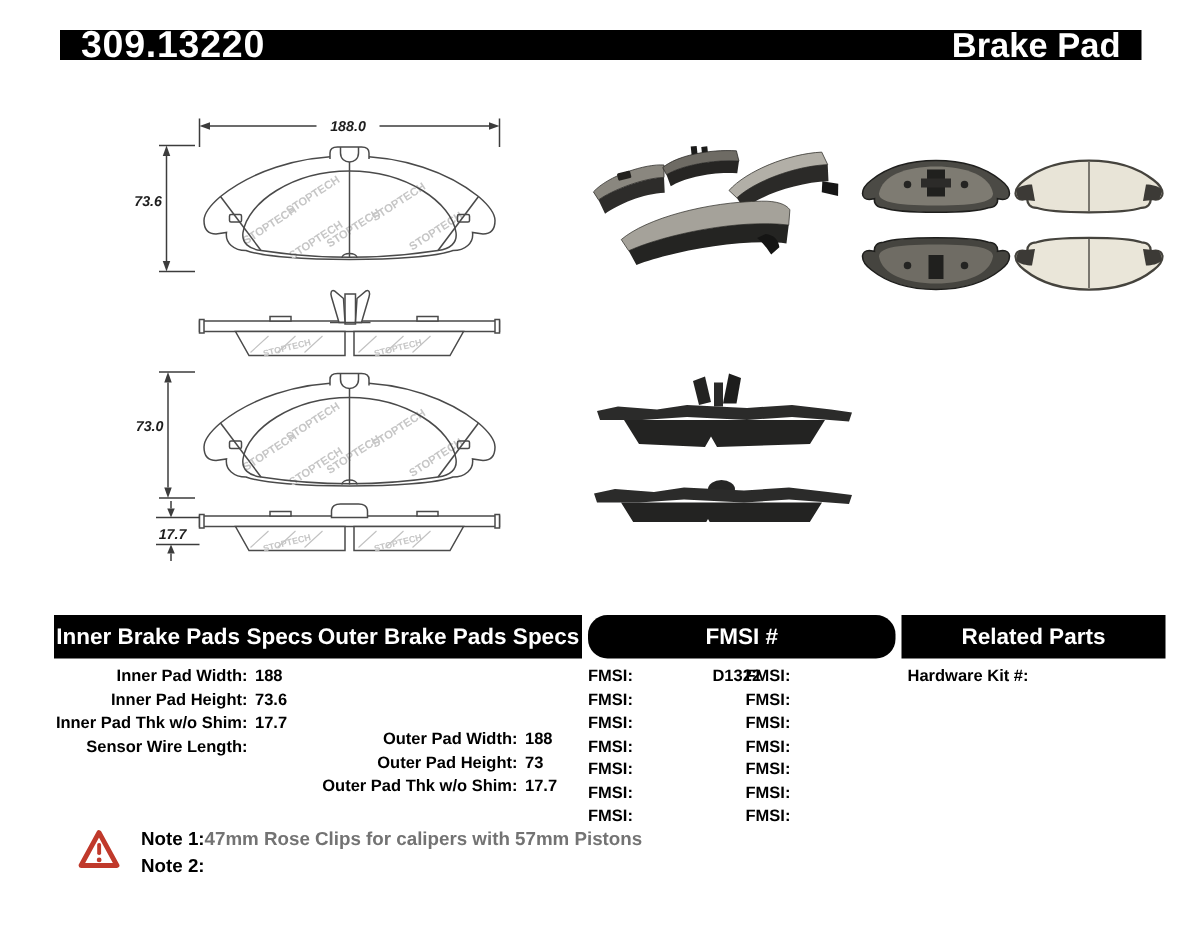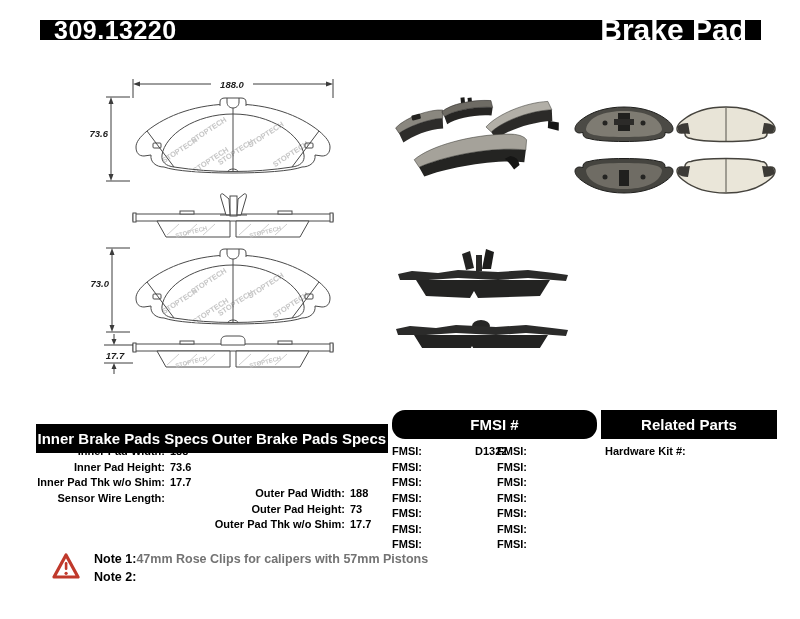--- a/index.html
+++ b/index.html
@@ -2,25 +2,25 @@
 <html><head>
 <meta charset="utf-8">
 <style>
   html,body{margin:0;padding:0;background:#ffffff;}
   #page{position:relative;width:800px;height:619px;background:#fff;overflow:hidden;
         font-family:"Liberation Sans","DejaVu Sans",sans-serif;color:#000;}
   
   .header-bar{position:absolute;left:40px;top:20px;width:721px;height:20px;background:#000;
     display:flex;justify-content:space-between;align-items:center;padding:0 14px;box-sizing:border-box;}
   .part-number{color:#fff;font-size:25px;font-weight:bold;letter-spacing:.5px;}
-  .product-type{color:#fff;font-size:30px;font-weight:bold;}
+  .product-type{color:#fff;font-size:23px;font-weight:bold;}
   
   .thbar{position:absolute;top:410px;height:29px;background:#000;color:#fff;
     display:flex;align-items:center;justify-content:center;font-weight:bold;font-size:15px;}
-  .thbar-split{position:absolute;top:410px;height:29px;background:#000;color:#fff;display:flex;margin-top:14px;}
+  .thbar-split{position:absolute;top:410px;height:29px;background:#000;color:#fff;display:flex;}
   .thbar-split .half{display:flex;align-items:center;justify-content:center;font-weight:bold;font-size:15px;}
   
   .speccol{position:absolute;top:444px;font-size:11px;font-weight:bold;line-height:15.5px;}
   .srow{display:flex;}
   .slab{flex:1;text-align:right;}
   .sval{width:34px;padding-left:5px;text-align:left;}
   .fmsicol{position:absolute;top:444px;font-size:11px;font-weight:bold;line-height:15.5px;}
   .fmsirow{display:flex;gap:44px;}
   .fmsi-val{margin-left:9px;min-width:40px;}
   .relcol{position:absolute;top:444px;left:605px;font-size:11px;font-weight:bold;line-height:15.5px;text-align:center;}

